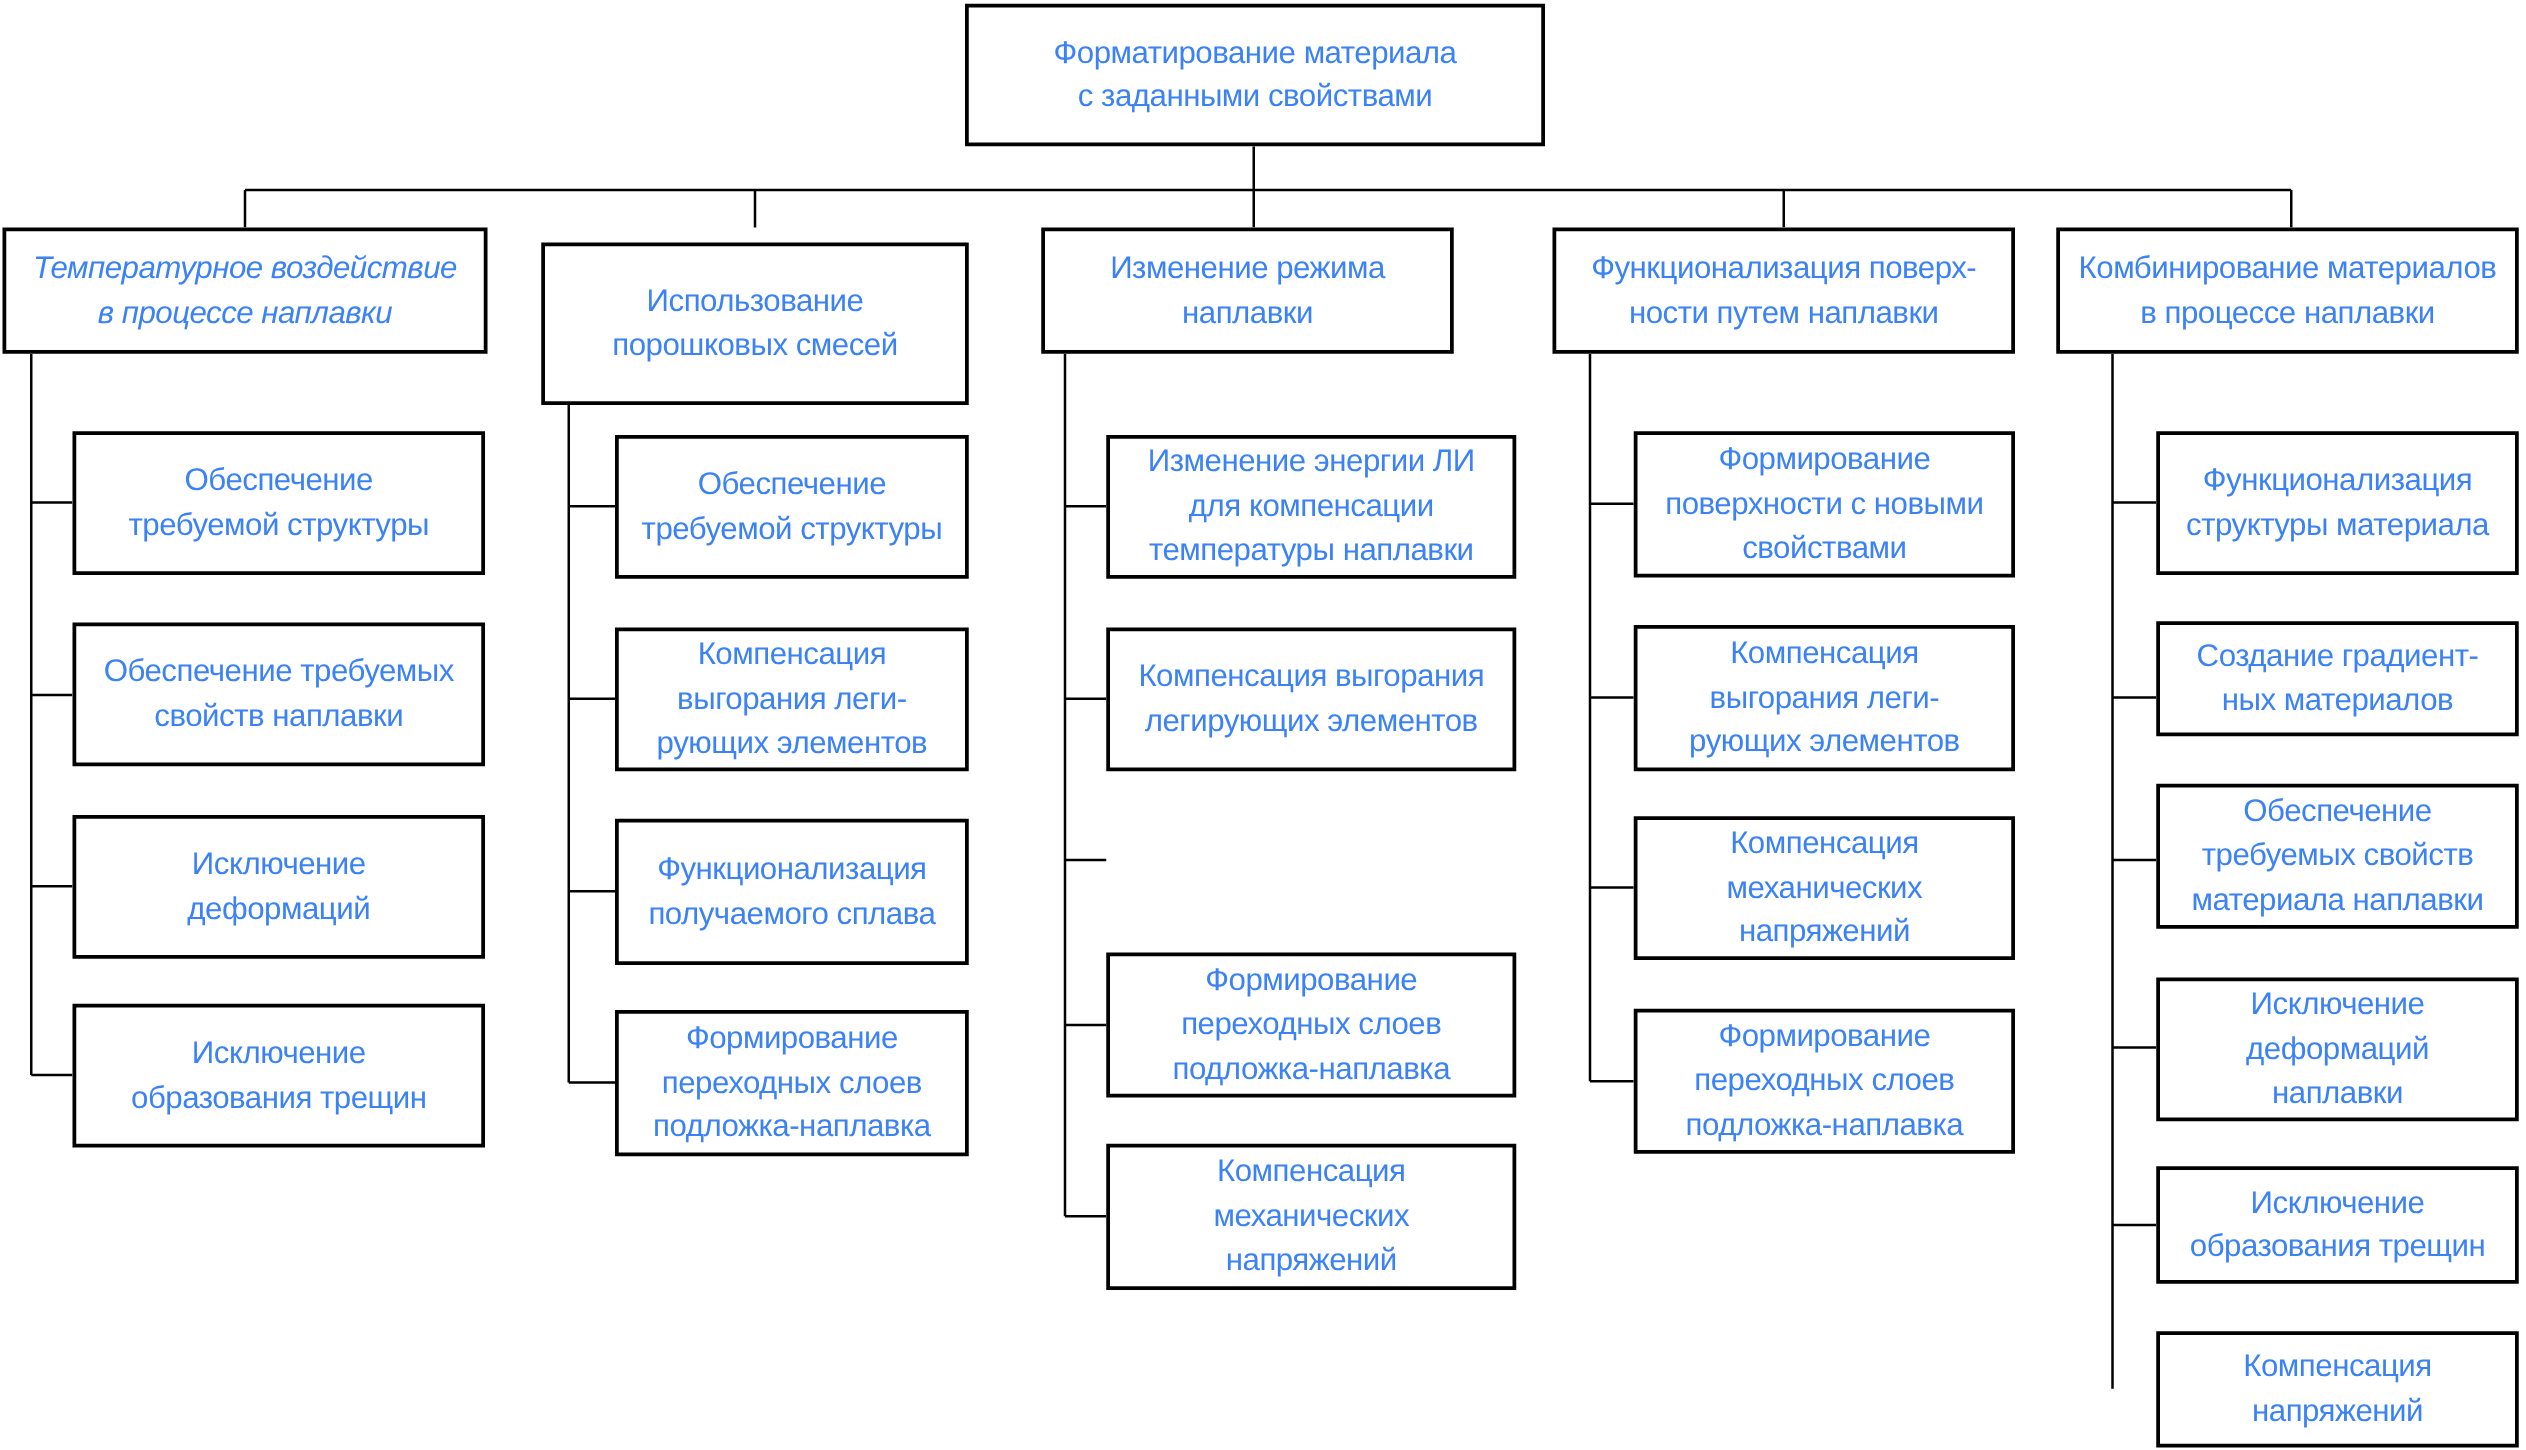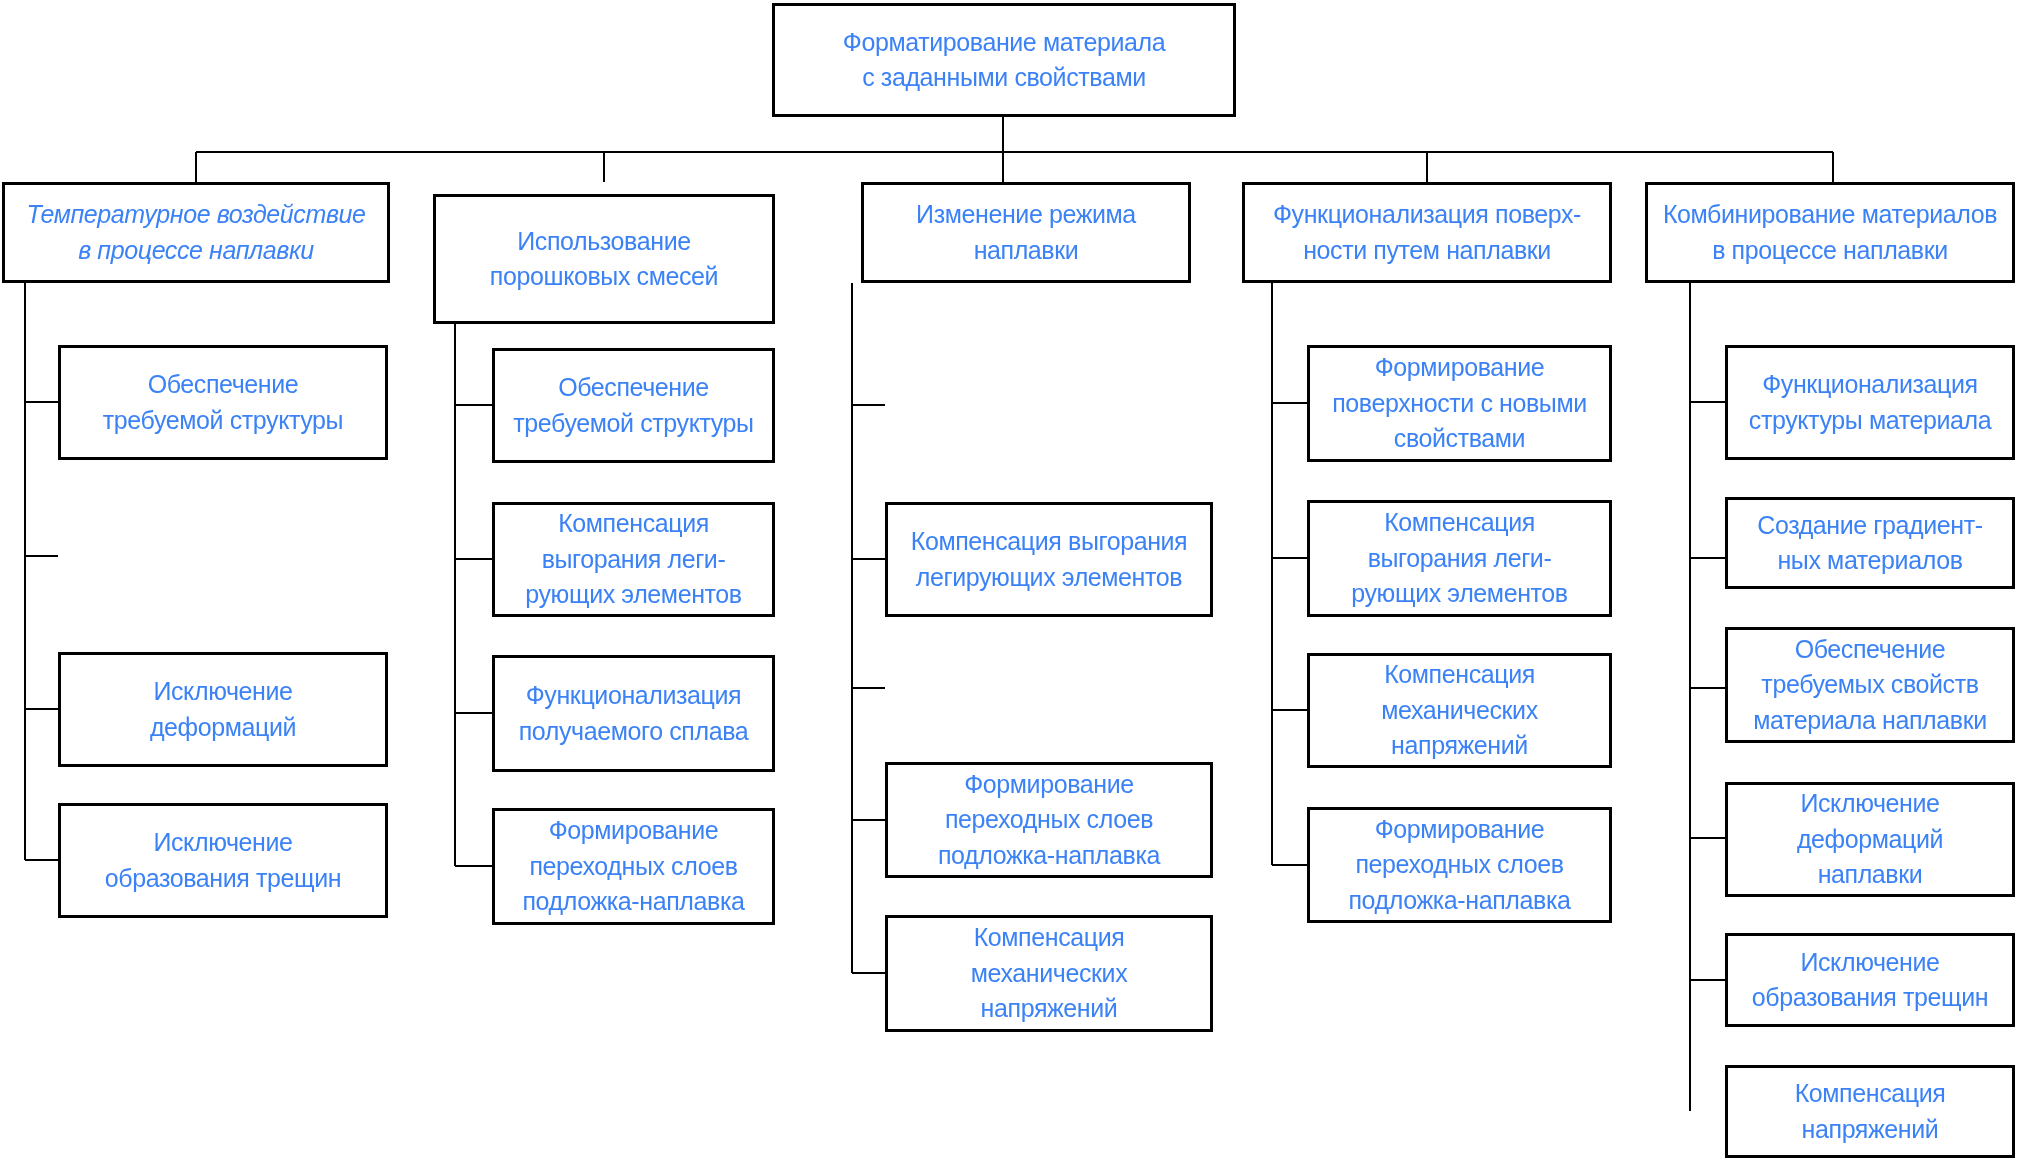--- a/index.html
+++ b/index.html
@@ -17,21 +17,21 @@
     background:#fff;border:3px solid #000;
     display:flex;align-items:center;justify-content:center;
     text-align:center;white-space:pre-line;
     font-size:25px;line-height:1.42;letter-spacing:-0.4px;
   }
   
   #root{left:772px;top:3px;width:464px;height:114px;}
   
   #h0{left:2px;top:182px;width:388px;height:101px;font-style:italic;}
   #h1{left:433px;top:194px;width:342px;height:130px;}
-  #h2{left:833px;top:182px;width:330px;height:101px;margin-left:28px;}
+  #h2{left:833px;top:182px;width:330px;height:101px;}
   #h3{left:1242px;top:182px;width:370px;height:101px;}
   #h4{left:1645px;top:182px;width:370px;height:101px;}
   
   #b0-0{left:58px;top:345px;width:330px;height:115px;}
   #b0-1{left:58px;top:498px;width:330px;height:115px;}
   #b0-2{left:58px;top:652px;width:330px;height:115px;}
   #b0-3{left:58px;top:803px;width:330px;height:115px;}
   
   #b1-0{left:492px;top:348px;width:283px;height:115px;}
   #b1-1{left:492px;top:502px;width:283px;height:115px;}
@@ -83,36 +83,41 @@
 порошковых смесей</div>
   <div id="h2" class="box">Изменение режима
 наплавки</div>
   <div id="h3" class="box">Функционализация поверх-
 ности путем наплавки</div>
   <div id="h4" class="box">Комбинирование материалов
 в процессе наплавки</div>
 
   <div id="b0-0" class="box">Обеспечение
 требуемой структуры</div>
+  <div id="b0-1" class="box">Обеспечение требуемых
+свойств наплавки</div>
   <div id="b0-2" class="box">Исключение
 деформаций</div>
   <div id="b0-3" class="box">Исключение
 образования трещин</div>
 
   <div id="b1-0" class="box">Обеспечение
 требуемой структуры</div>
   <div id="b1-1" class="box">Компенсация
 выгорания леги-
 рующих элементов</div>
   <div id="b1-2" class="box">Функционализация
 получаемого сплава</div>
   <div id="b1-3" class="box">Формирование
 переходных слоев
 подложка-наплавка</div>
 
+  <div id="b2-0" class="box">Изменение энергии ЛИ
+для компенсации
+температуры наплавки</div>
   <div id="b2-1" class="box">Компенсация выгорания
 легирующих элементов</div>
   <div id="b2-3" class="box">Формирование
 переходных слоев
 подложка-наплавка</div>
   <div id="b2-4" class="box">Компенсация
 механических
 напряжений</div>
 
   <div id="b3-0" class="box">Формирование

